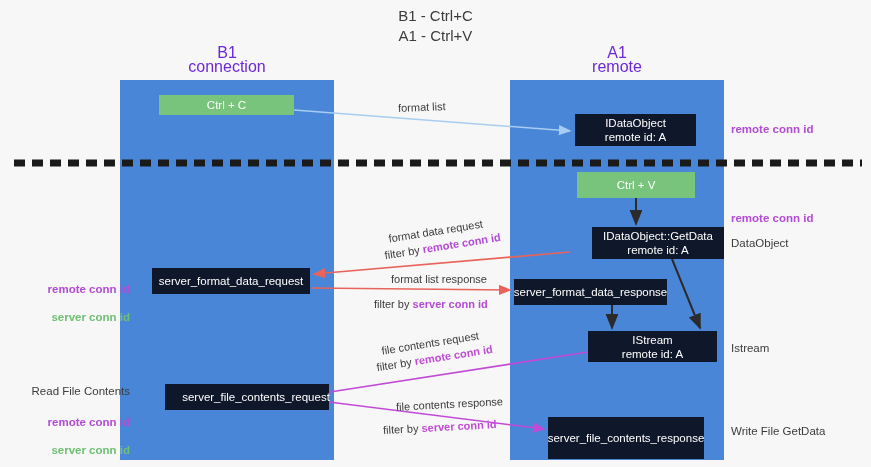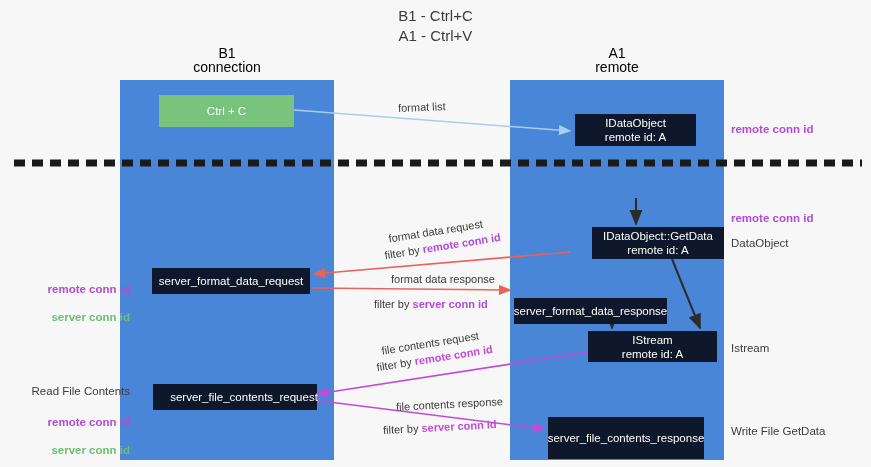--- a/index.html
+++ b/index.html
@@ -24,44 +24,44 @@
 
   
   #title{
     position:absolute;left:0;top:6px;width:871px;
     text-align:center;font-size:15px;line-height:20px;color:#3c3c3c;
     white-space:pre-line;
   }
 
   
   .col-header{
-    position:absolute;text-align:center;font-size:14px;line-height:14px;
-    color:#000000;white-space:pre-line;width:214px;
+    position:absolute;text-align:center;font-size:16px;line-height:14px;
+    color:#6d28d9;white-space:pre-line;width:214px;
   }
   #hdr-b1{left:120px;top:46px;}
   #hdr-a1{left:510px;top:46px;}
 
   
   .node{
     position:absolute;display:flex;flex-direction:column;
     align-items:center;justify-content:center;
     color:#ffffff;font-size:11.5px;line-height:14px;text-align:center;
     box-sizing:border-box;white-space:pre-line;
   }
   .node.green{background:#79c47c;}
   .node.orange{background:#0f172a;}
 
-  #n-ctrlc{left:159px;top:95px;width:135px;height:32px;}
+  #n-ctrlc{left:159px;top:95px;width:135px;height:20px;}
   #n-idataobject{left:575px;top:114px;width:121px;height:32px;}
   #n-ctrlv{left:577px;top:172px;width:118px;height:26px;}
   #n-getdata{left:592px;top:227px;width:132px;height:32px;}
-  #n-fmtresp{left:514px;top:279px;width:153px;height:26px;margin-top:19px;}
+  #n-fmtresp{left:514px;top:279px;width:153px;height:26px;}
   #n-istream{left:588px;top:331px;width:129px;height:31px;}
   #n-fmtreq{left:152px;top:268px;width:158px;height:26px;}
-  #n-filereq{left:153px;top:384px;width:164px;height:26px;padding-left:18px;}
+  #n-filereq{left:165px;top:384px;width:164px;height:26px;padding-left:18px;}
   #n-fileresp{left:548px;top:417px;width:156px;height:42px;}
 
   
   .side-label{
     position:absolute;font-size:11.5px;line-height:14px;white-space:pre-line;
   }
   .plain{color:#3c3c3c;}
   .conn-block{font-weight:bold;}
   .c-remote{color:#b34bd6;}
   .c-server{color:#6fbf73;}
@@ -147,20 +147,21 @@
     <div class="col-header" id="hdr-b1">B1
 connection</div>
     <div class="col-header" id="hdr-a1">A1
 remote</div>
 
     <div class="node green" id="n-ctrlc">Ctrl + C</div>
 
     <div class="node orange" id="n-idataobject">IDataObject
 remote id: A</div>
 
+    <div class="node green" id="n-ctrlv">Ctrl + V</div>
 
     <div class="node orange" id="n-getdata">IDataObject::GetData
 remote id: A</div>
 
     <div class="node orange" id="n-fmtresp">server_format_data_response</div>
 
     <div class="node orange" id="n-istream">IStream
 remote id: A</div>
 
     <div class="node orange" id="n-fmtreq">server_format_data_request</div>
@@ -194,21 +195,21 @@
       <div class="c-server">server conn id</div>
     </div>
 
     <div class="edge-label" id="el-formatlist">format list</div>
 
     <div class="edge-label" id="el-fdreq1">format data request</div>
     <div class="edge-label" id="el-fdreq2">
       <span>filter by </span><span class="pur">remote conn id</span>
     </div>
 
-    <div class="edge-label" id="el-fdresp1">format data response</div>
+    <div class="edge-label" id="el-fdresp1">format list response</div>
     <div class="edge-label" id="el-fdresp2">
       <span>filter by </span><span class="pur">server conn id</span>
     </div>
 
     <div class="edge-label" id="el-fcreq1">file contents request</div>
     <div class="edge-label" id="el-fcreq2">
       <span>filter by </span><span class="mag">remote conn id</span>
     </div>
 
     <div class="edge-label" id="el-fcresp1">file contents response</div>

